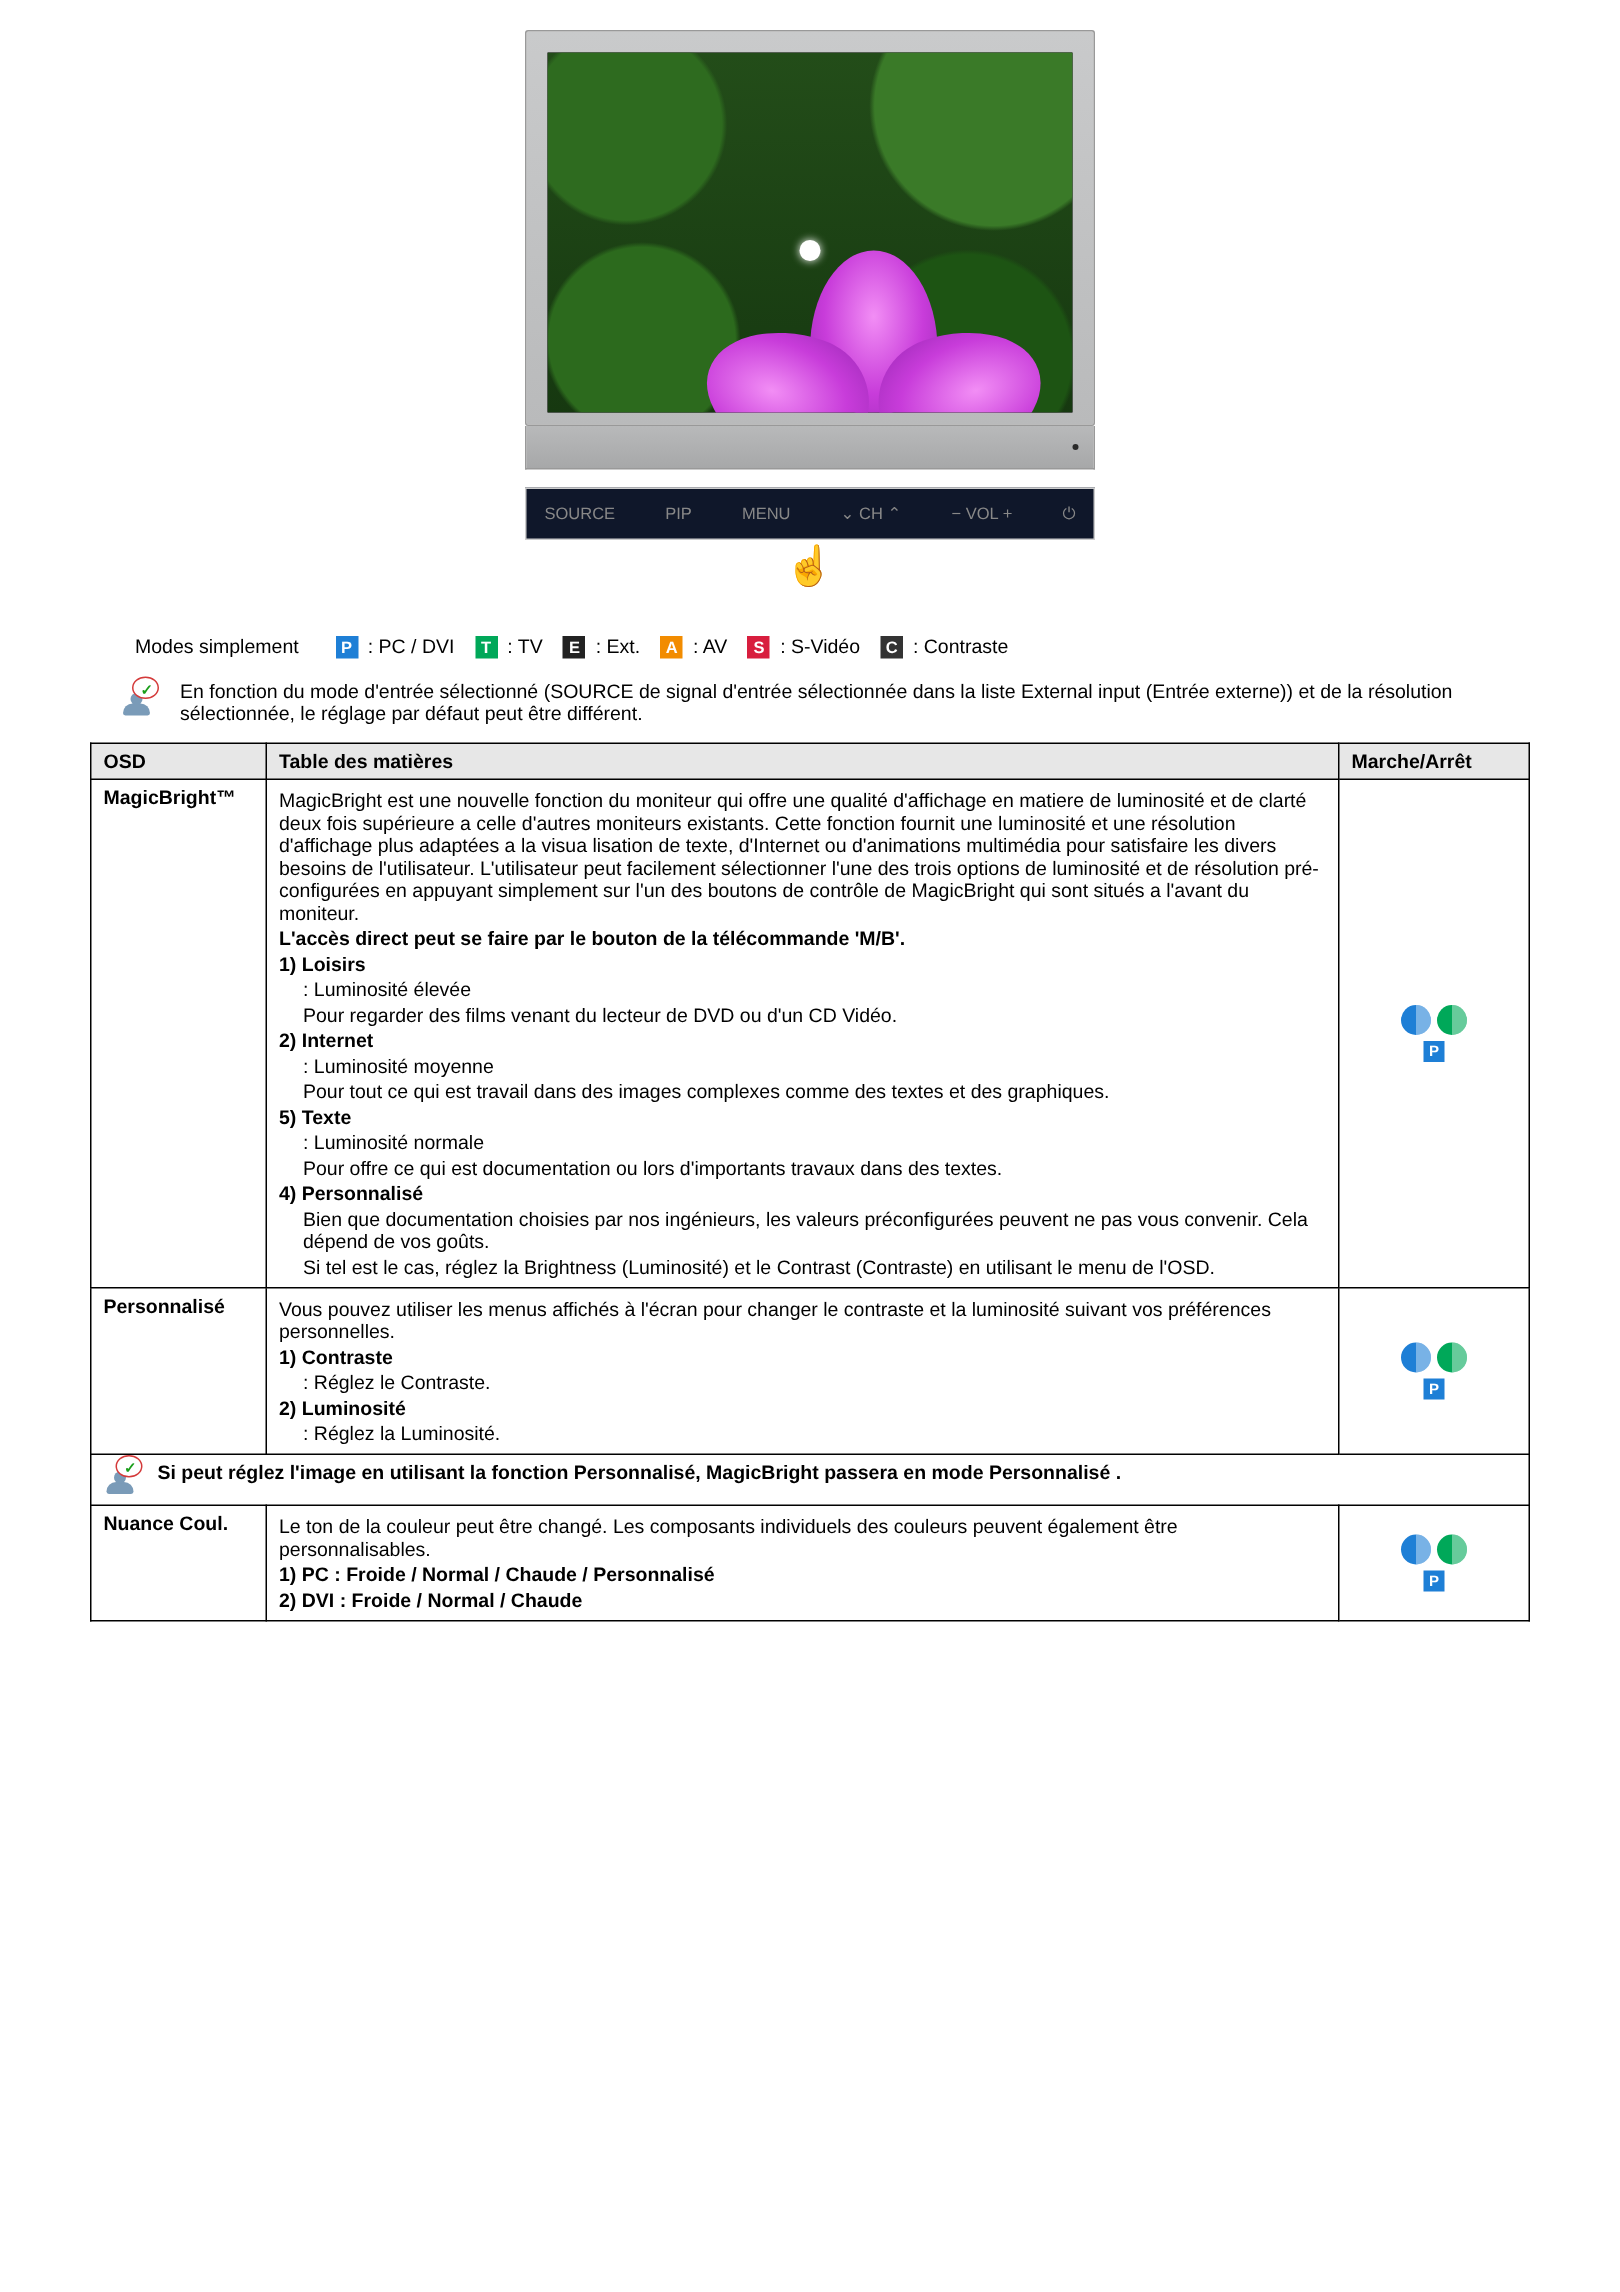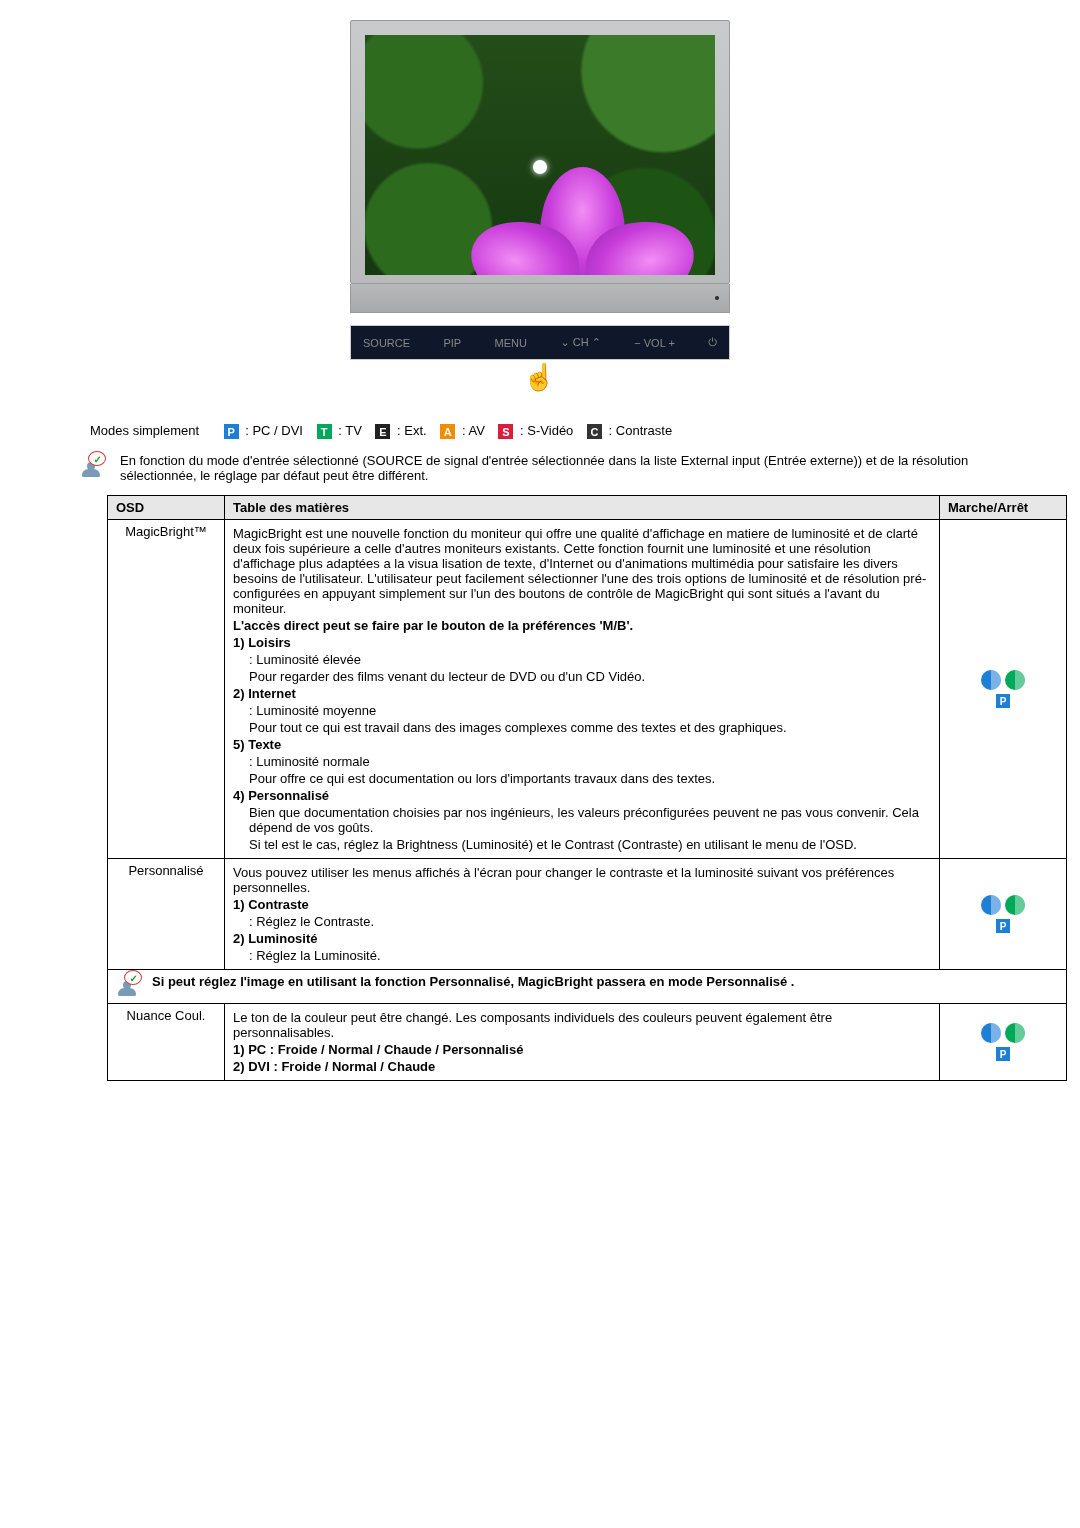--- a/index.html
+++ b/index.html
@@ -181,35 +181,34 @@
     font-size: 10px;
     color: #1a9e1a;
     font-weight: bold;
   }
 
   table.osd {
     border-collapse: collapse;
     width: 100%;
     border: 1px solid #000;
     font-size: 13px;
-    margin-left: 47px;
   }
   table.osd th, table.osd td {
     border: 1px solid #000;
     padding: 4px 8px;
     text-align: left;
     vertical-align: top;
   }
   table.osd th {
     background: #e7e7e7;
     font-weight: bold;
   }
   table.osd td.osd-label {
-    font-weight: normal;
-    text-align: center;
+    font-weight: bold;
+    text-align: left;
     width: 100px;
     white-space: nowrap;
   }
   table.osd td.toggle {
     width: 110px;
     text-align: center;
     vertical-align: middle;
   }
   .toggle-icons .half-circle {
     display: inline-block;
@@ -328,21 +327,21 @@
       <tr>
     <th>OSD</th>
     <th>Table des matières</th>
     <th>Marche/Arrêt</th>
   </tr>
 
   <tr>
     <td class="osd-label">MagicBright™</td>
     <td class="desc">
       <p>MagicBright est une nouvelle fonction du moniteur qui offre une qualité d'affichage en matiere de luminosité et de clarté deux fois supérieure a celle d'autres moniteurs existants. Cette fonction fournit une luminosité et une résolution d'affichage plus adaptées a la visua lisation de texte, d'Internet ou d'animations multimédia pour satisfaire les divers besoins de l'utilisateur. L'utilisateur peut facilement sélectionner l'une des trois options de luminosité et de résolution pré-configurées en appuyant simplement sur l'un des boutons de contrôle de MagicBright qui sont situés a l'avant du moniteur.</p>
-      <p class="bold">L'accès direct peut se faire par le bouton de la préférences 'M/B'.</p>
+      <p class="bold">L'accès direct peut se faire par le bouton de la télécommande 'M/B'.</p>
       <p class="bold">1) Loisirs</p>
       <p class="indent">: Luminosité élevée</p>
       <p class="indent">Pour regarder des films venant du lecteur de DVD ou d'un CD Vidéo.</p>
       <p class="bold">2) Internet</p>
       <p class="indent">: Luminosité moyenne</p>
       <p class="indent">Pour tout ce qui est travail dans des images complexes comme des textes et des graphiques.</p>
       <p class="bold">5) Texte</p>
       <p class="indent">: Luminosité normale</p>
       <p class="indent">Pour offre ce qui est documentation ou lors d'importants travaux dans des textes.</p>
       <p class="bold">4) Personnalisé</p>

